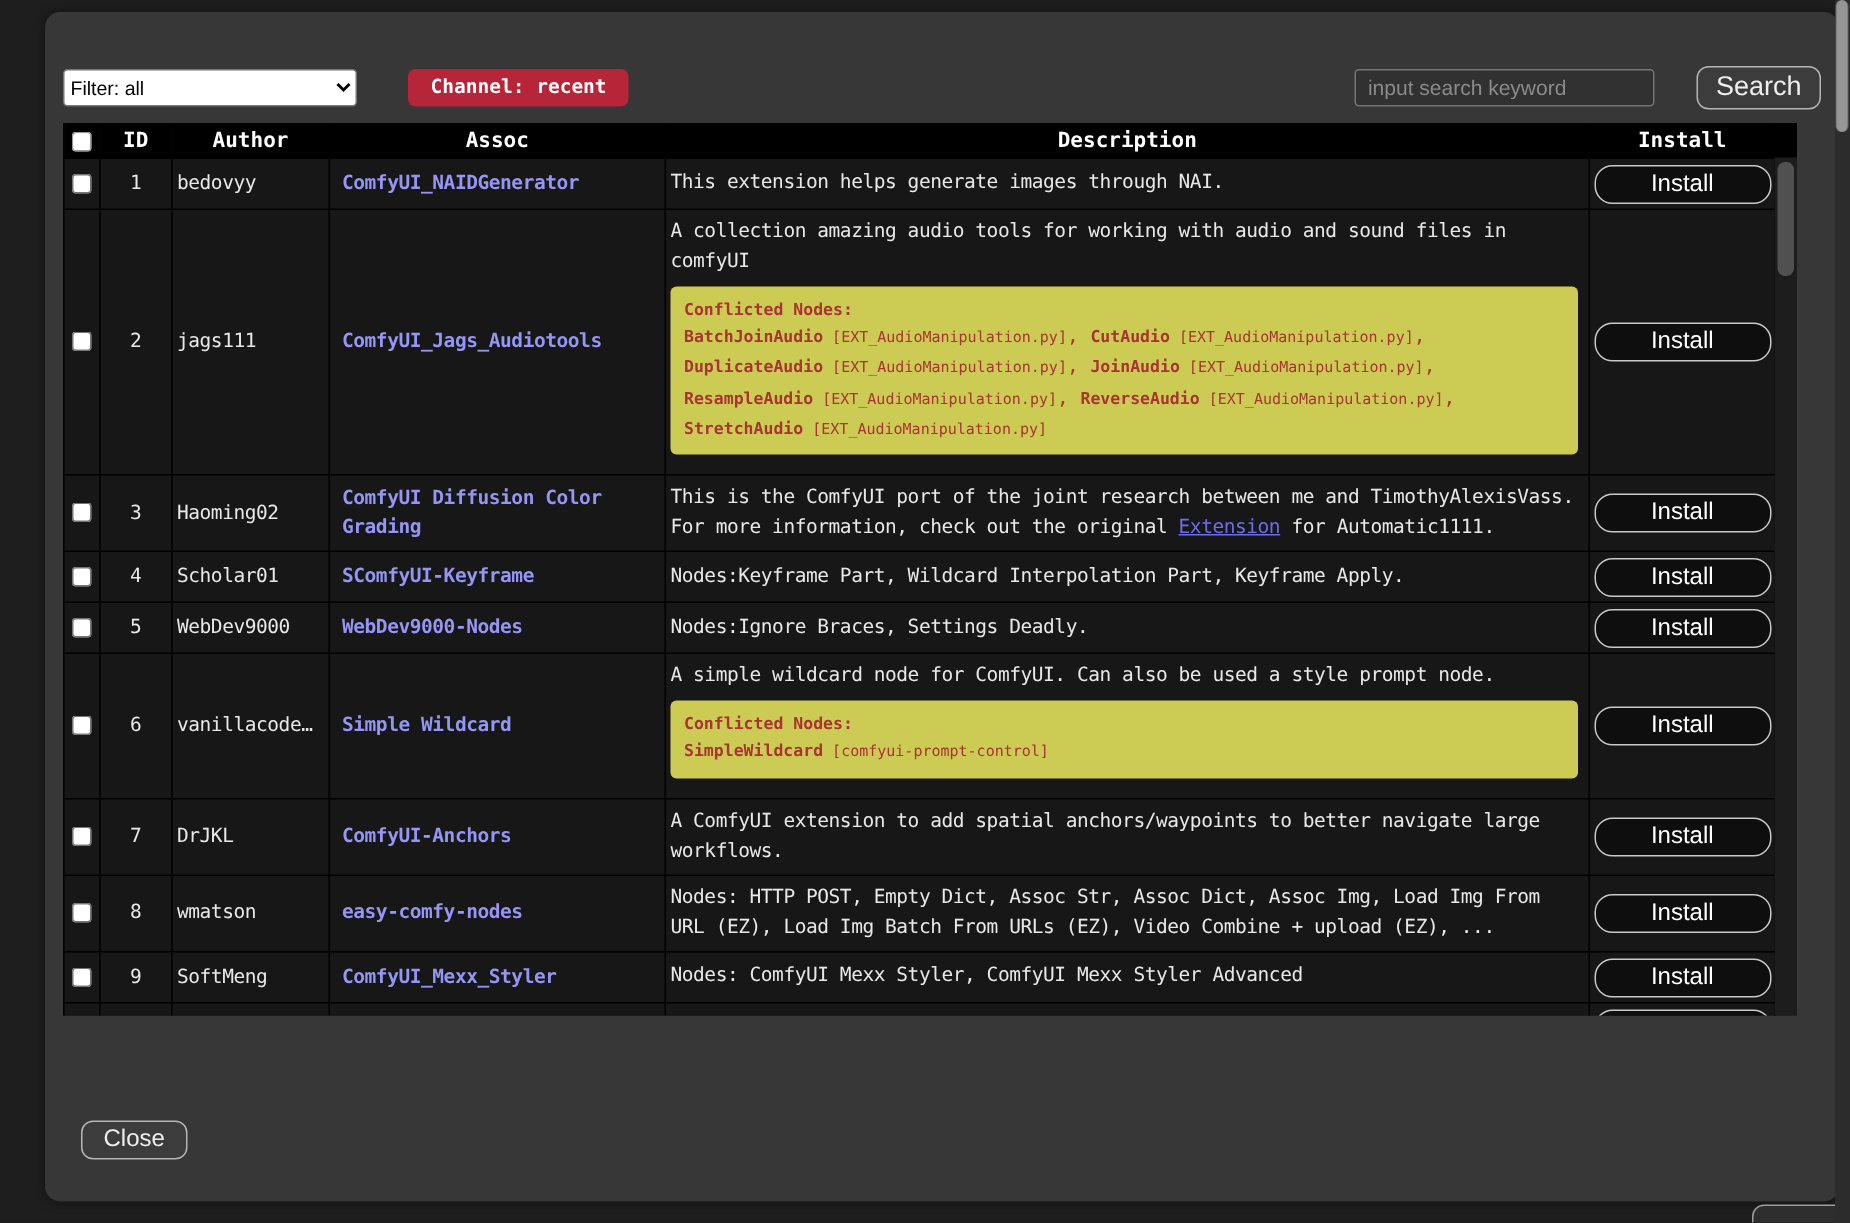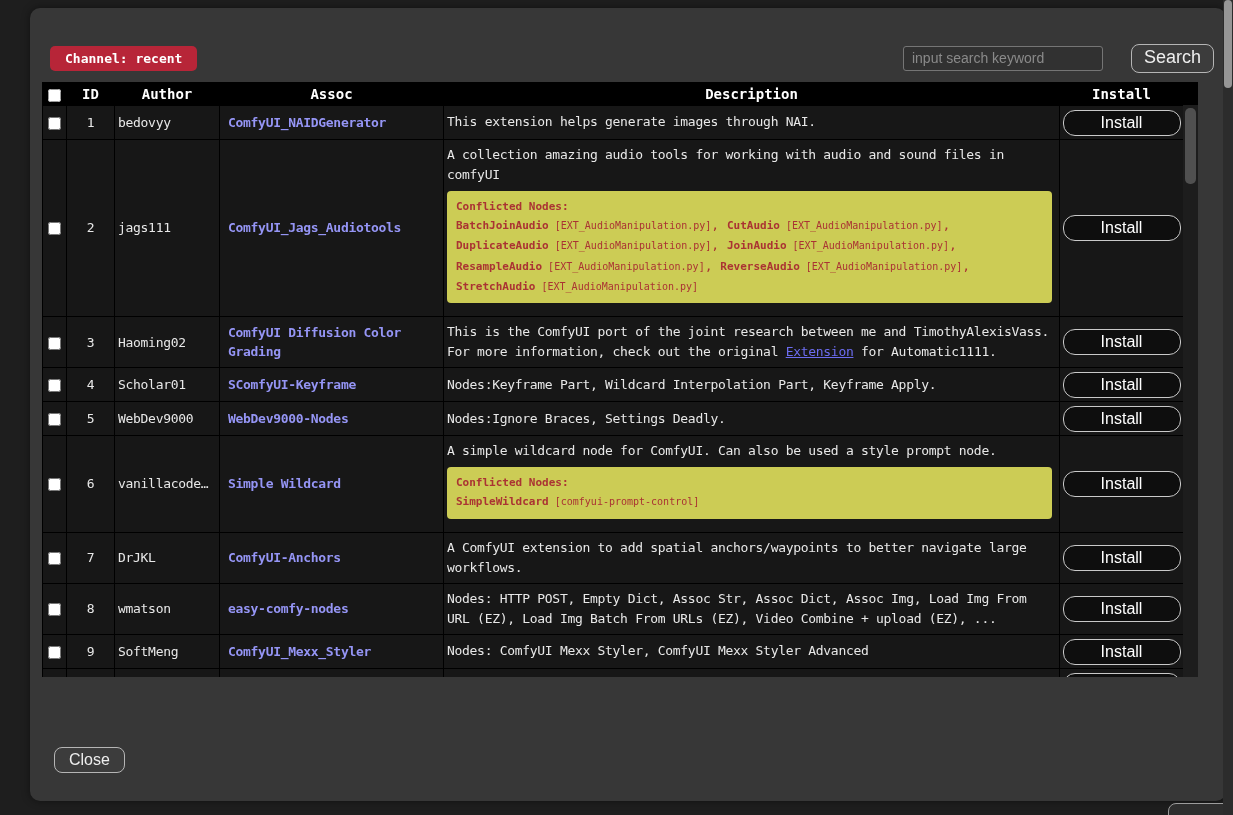--- a/index.html
+++ b/index.html
@@ -6,21 +6,21 @@
   html,body { width:1233px; height:815px; background:#1e1e1e; overflow:hidden;
               font-family:"DejaVu Sans Mono", monospace; }
 
   .dialog { position:absolute; left:30px; top:8px; width:1196px; height:793px;
             background:#373737; border-radius:10px; padding:36px 12px 0 12px;
             box-shadow:0 0 8px rgba(0,0,0,.45); }
 
   .toolbar { display:flex; align-items:center; height:28px; }
   .filter-select { width:196px; height:25px; font:13px "Liberation Sans", sans-serif;
                    border-radius:3px; background:#fff; color:#000; }
-  .channel-badge { margin-left:8px; background:var(--accent-red,#b72538); color:#fff;
+  .channel-badge { margin-left:34px; background:var(--accent-red,#b72538); color:#fff;
                    font-weight:bold; font-size:13px; padding:5px 15px; border-radius:5px; }
   .search-input { margin-left:auto; width:200px; height:25px; background:#313131;
                   border:1px solid #757575; border-radius:3px; color:#f97316;
                   font:14px "Liberation Sans", sans-serif; padding:0 8px; }
   .search-input::placeholder { color:#8a8a8a; }
   .btn { font-family:"Liberation Sans", sans-serif; background:#3c3c3c; color:#eee;
          border:1px solid #b5b5b5; border-radius:8px; cursor:pointer; }
   .search-btn { margin-left:28px; font-size:18px; padding:2px 12px 4px 12px; }
   .close-btn { position:absolute; left:24px; bottom:28px; font-size:16px; padding:3px 14px; }
 
@@ -63,20 +63,23 @@
   .edge-letter { position:fixed; left:1223px; color:#9a9a9a; font-size:12px; z-index:4; }
   .corner-partial { position:fixed; left:1168px; top:803px; width:90px; height:40px;
                     background:#2e2e2e; border:1px solid #9c9c9c; border-radius:8px; z-index:3; }
 </style>
 </head>
 <body>
 
 <div class="dialog">
 
   <div class="toolbar">
+    <select class="filter-select">
+      <option>Filter: all</option>
+    </select>
     <div class="channel-badge">Channel: recent</div>
     <input class="search-input" type="text" placeholder="input search keyword" style="">
     <button class="btn search-btn">Search</button>
   </div>
 
   <div class="table-wrap">
     <table>
       <colgroup>
         <col style="width:24px">
           <col style="width:48px">

